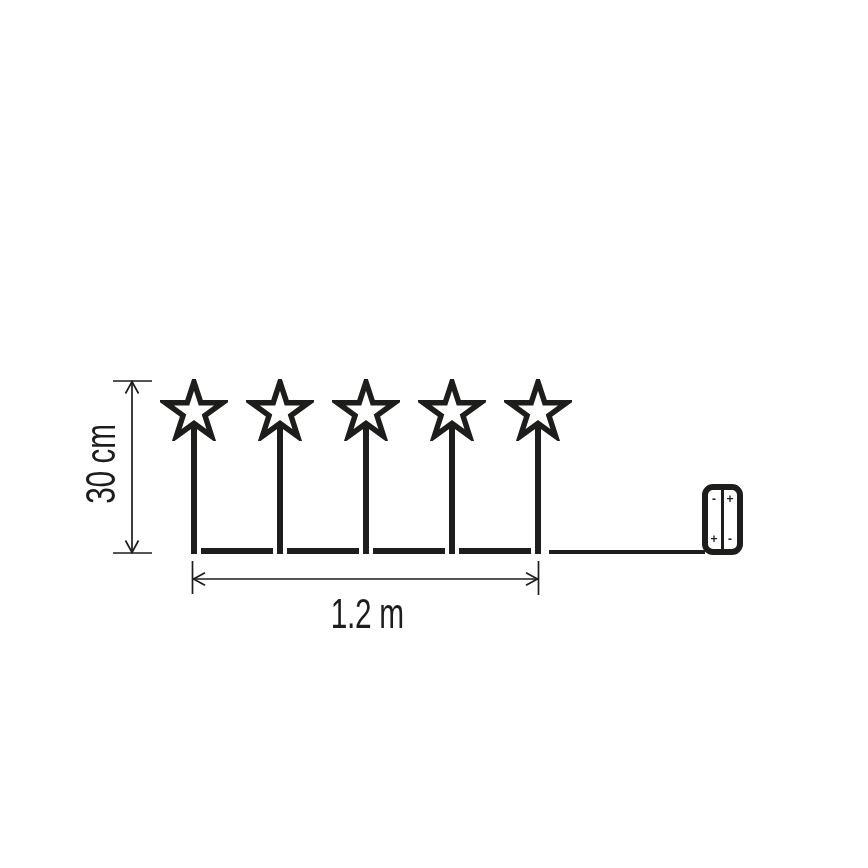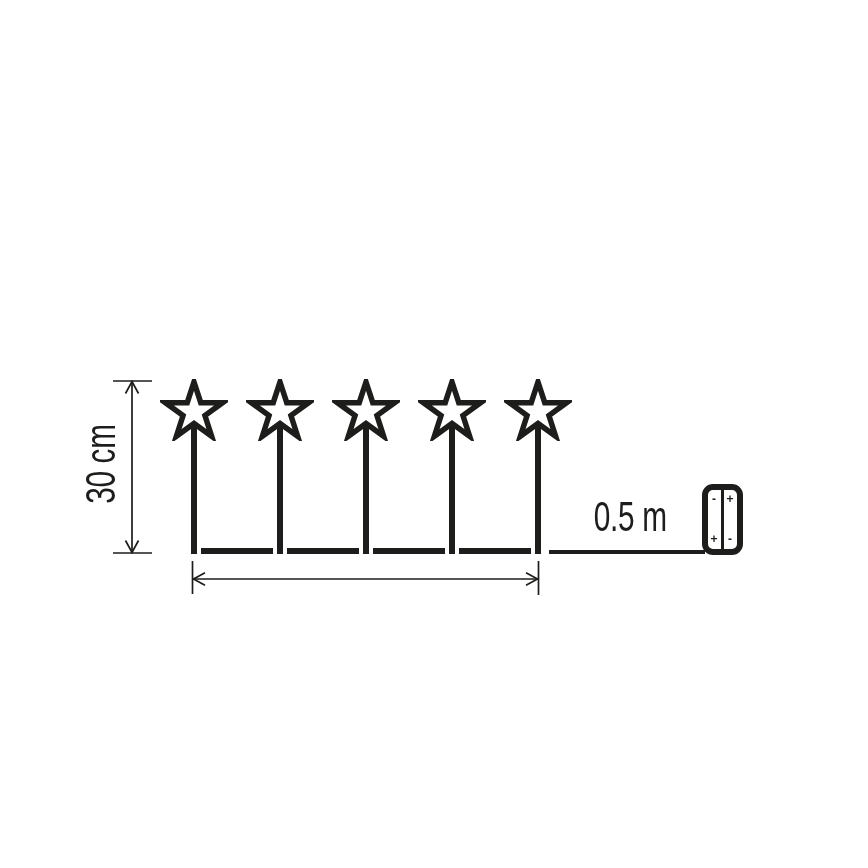--- a/index.html
+++ b/index.html
@@ -186,17 +186,17 @@
     <div class="battery-divider"></div>
     <span class="pol lt">-</span>
     <span class="pol rt">+</span>
     <span class="pol lb">+</span>
     <span class="pol rb">-</span>
   </div>
 
   <div class="dim-label label-height">
     <span class="cond">30 cm</span>
   </div>
-  <div class="dim-label label-lead">
-    <span class="cond">0.5 m</span>
+  <div class="dim-label label-length">
+    <span class="cond">1.2 m</span>
   </div>
 
 </div>
 
 </body></html>

